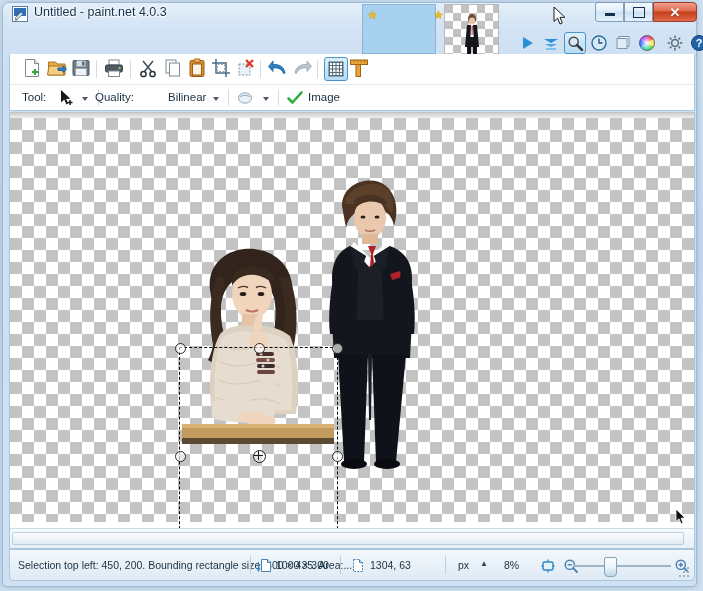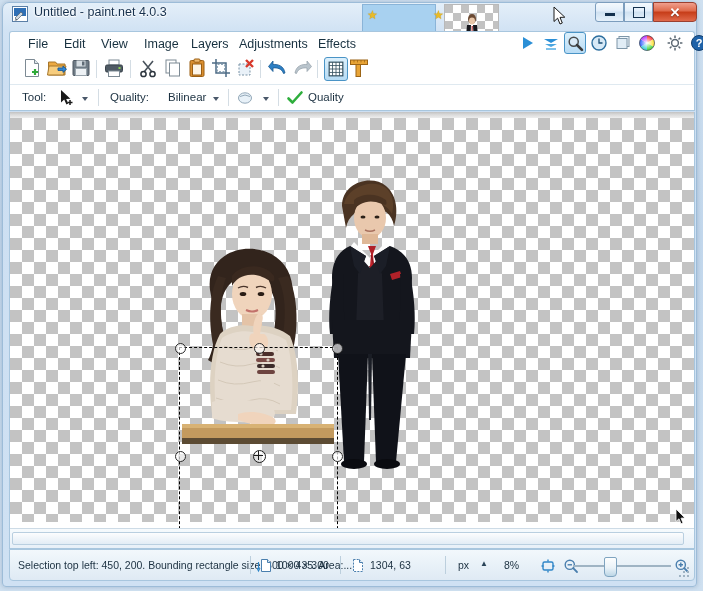--- a/index.html
+++ b/index.html
@@ -389,29 +389,20 @@
         <path d="M10 12 L12 12 L12.6 24 L9.4 24 Z" fill="#ffffff"></path>
         <path d="M10.6 13 L11.8 13 L11.4 22 L10.6 22 Z" fill="#a51d20"></path>
         <path d="M6 34 L10 34 L10 60 L6.6 60 Z" fill="#111218"></path>
         <path d="M12 34 L16 34 L15.4 60 L12 60 Z" fill="#111218"></path>
         <rect x="5.6" y="59" width="5" height="2.6" fill="#0a0a0d"></rect>
         <rect x="11.6" y="59" width="5" height="2.6" fill="#0a0a0d"></rect>
       </svg>
     </div>
   </div>
 
-  <div id="menubar">
-    <div class="menu-item" style="left:11px">File</div>
-    <div class="menu-item" style="left:47px">Edit</div>
-    <div class="menu-item" style="left:84px">View</div>
-    <div class="menu-item" style="left:127px">Image</div>
-    <div class="menu-item" style="left:174px">Layers</div>
-    <div class="menu-item" style="left:222px">Adjustments</div>
-    <div class="menu-item" style="left:301px">Effects</div>
-  </div>
 
   <div id="iconstrip">
 
     <span class="sicon" style="left:8px">
       <svg width="22" height="22" viewBox="0 0 22 22">
         <path d="M7 5 L17 11 L7 17 Z" fill="#2b8fd6"></path>
       </svg>
     </span>
 
     <span class="sicon" style="left:32px">
@@ -612,42 +603,42 @@
         <svg width="20" height="20" viewBox="0 0 20 20">
           <path d="M3 2 L3 14.5 L6.2 11.6 L8.4 16.4 L10.2 15.6 L8.2 11 L12.4 10.8 Z" fill="#1a1a1a"></path>
           <path d="M12 12 v5 M9.5 14.5 h5" stroke="#1a1a1a" stroke-width="1.5"></path>
         </svg>
       </span>
 
       <span class="caret" style="left:72px"></span>
 
       <span class="tsep" style="left:88px;top:4px;height:17px"></span>
 
-      <span class="tlabel" style="left:100px">Quality:</span>
+      <span class="tlabel" style="left:85px">Quality:</span>
       <span class="tlabel" style="left:158px">Bilinear</span>
       <span class="caret" style="left:203px"></span>
 
       <span class="tsep" style="left:218px;top:4px;height:17px"></span>
 
       <span style="position:absolute;left:226px;top:4px">
         <svg width="18" height="18" viewBox="0 0 18 18">
           <ellipse cx="9" cy="9" rx="6.5" ry="5.2" fill="#e8f1f8" stroke="#93a8b8"></ellipse>
           <path d="M4 7.5 Q9 4.5 14 7.5" fill="none" stroke="#93a8b8"></path>
         </svg>
       </span>
       <span class="caret" style="left:253px"></span>
 
       <span class="tsep" style="left:268px;top:4px;height:17px"></span>
 
       <span style="position:absolute;left:276px;top:4px">
         <svg width="18" height="18" viewBox="0 0 18 18">
           <path d="M2.5 9.5 L6.5 13.5 L15.5 3.5" fill="none" stroke="#2eae3c" stroke-width="2.6" stroke-linecap="round" stroke-linejoin="round"></path>
         </svg>
       </span>
-      <span class="tlabel" style="left:298px">Quality</span>
+      <span class="tlabel" style="left:298px">Image</span>
     </div>
   </div>
 
   <div id="canvaswrap">
     <div id="canvas-shadow"></div>
 
     <div id="canvas">
 
       <svg class="person" style="left:304px;top:52px;width:116px;height:300px" viewBox="0 0 116 300">
 

